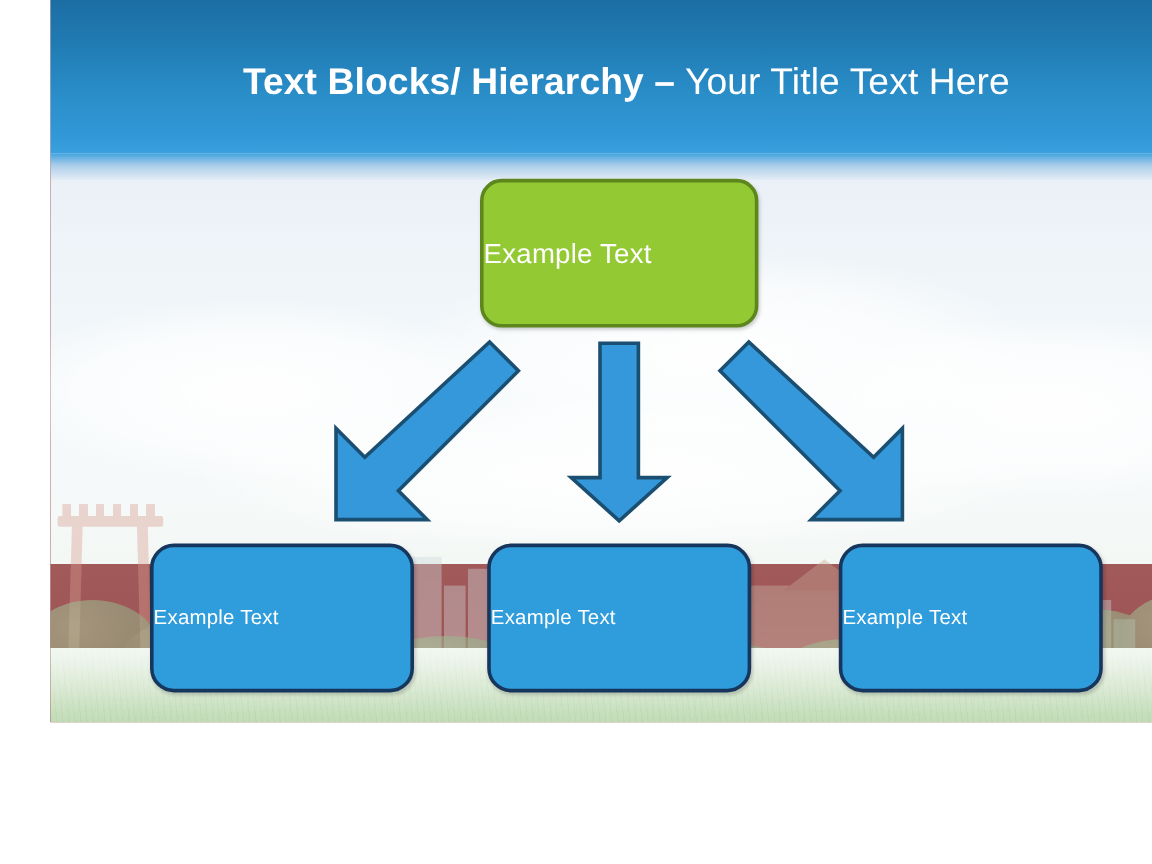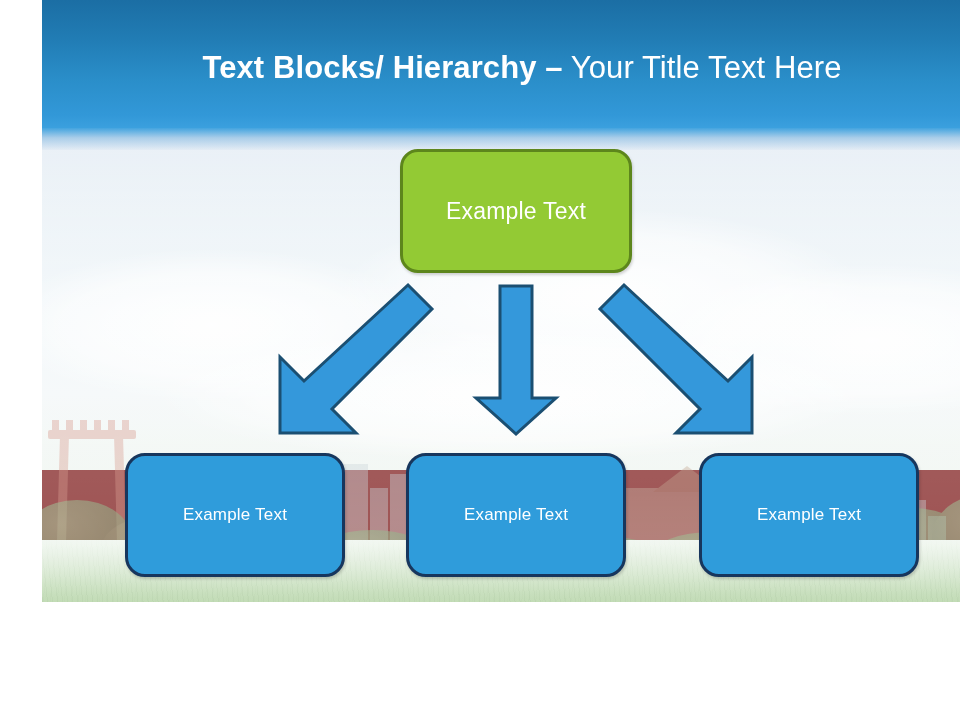--- a/index.html
+++ b/index.html
@@ -195,21 +195,21 @@
     white-space: nowrap;
   }
   .slide-title .strong { font-weight: bold; }
   .slide-title .light  { font-weight: normal; }
 
   
   .node {
     position: absolute;
     display: flex;
     align-items: center;
-    justify-content: center;
+    justify-content: flex-start;
     box-sizing: border-box;
     text-align: center;
     color: #ffffff;
     box-shadow: 1px 2px 3px rgba(0,0,0,0.18);
   }
   .node-root {
     left: 358px;
     top: 149px;
     width: 232px;
     height: 124px;

